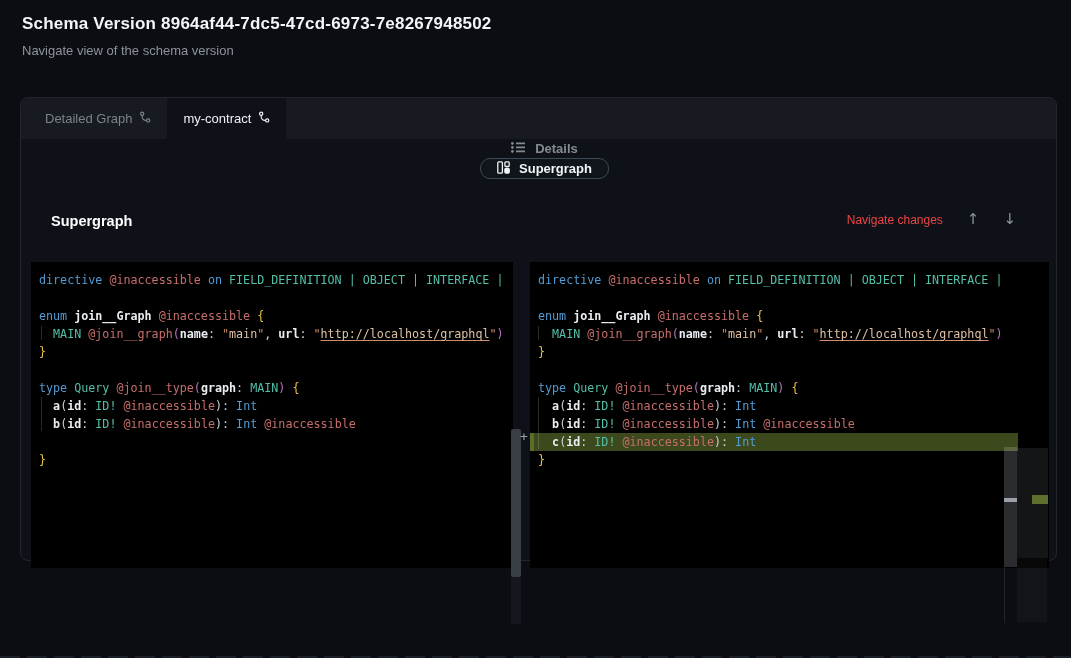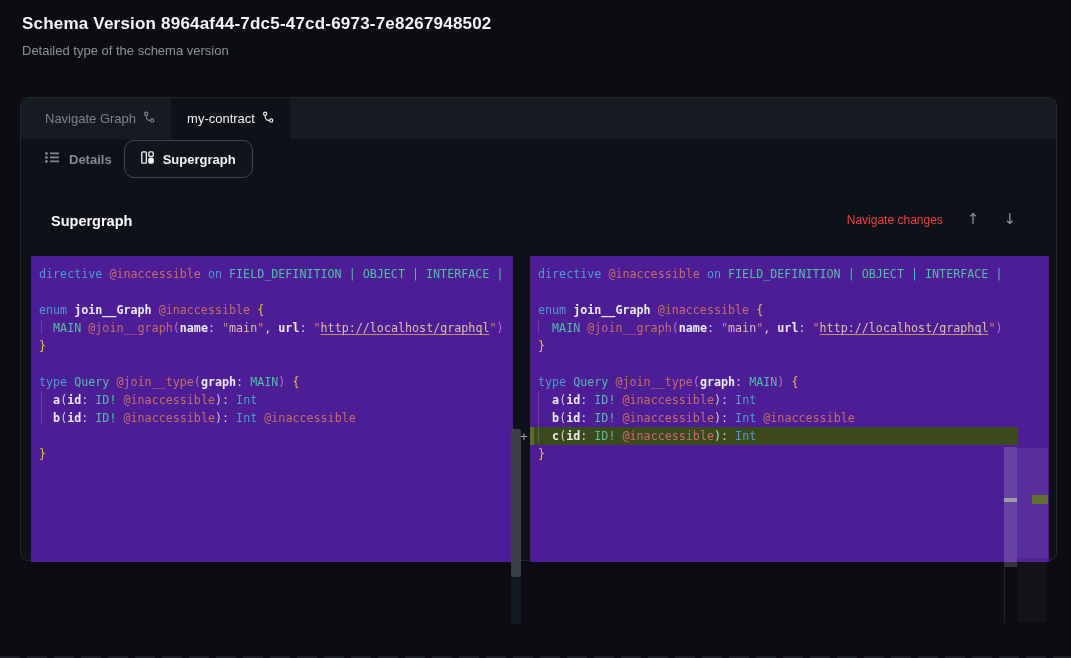--- a/index.html
+++ b/index.html
@@ -13,32 +13,32 @@
   
   .card{left:20px;top:97px;width:1035px;height:462px;border:1px solid #23262d;border-radius:8px;background:#0e1117;}
 
   
   .tabstrip{left:0;top:0;right:0;height:41px;background:#171a20;border-radius:8px 8px 0 0;display:flex;padding-left:8px;}
   .gtab{display:flex;align-items:center;gap:7px;padding:0 16px;font-size:13px;color:#7c828b;height:100%;cursor:pointer;}
   .gtab.active{background:#0e1117;color:#eef1f4;}
   .gtab svg{flex:0 0 auto;}
 
   
-  .subtabs{left:0;top:41px;right:0;height:40px;display:flex;align-items:center;padding-left:12px;}
+  .subtabs{left:0;top:41px;right:0;height:40px;display:flex;align-items:center;padding-left:12px;flex-direction:column;}
   .vtab{display:flex;align-items:center;gap:9px;color:#848a93;font-size:13px;font-weight:600;padding:0 12px;height:36px;cursor:pointer;}
   .vtab.active{border:1px solid #3d4957;border-radius:10px;padding:0 16px;color:#f2f4f6;background:#10141b;}
 
   
   .panel-title{left:30px;top:115px;margin:0;font-size:14.5px;font-weight:700;color:#ffffff;}
   .nav-changes{right:40px;top:114px;display:flex;align-items:center;gap:24px;}
   .nav-changes .lbl{font-size:12px;color:#ef4444;}
   .nav-btn{background:none;border:none;color:#8c929a;font-size:15px;line-height:1;padding:0;cursor:pointer;font-family:"DejaVu Sans",sans-serif;}
 
   
-  .editor{top:158px;height:306px;background:#4c1d95;overflow:hidden;}
+  .editor{top:164px;height:306px;background:#000000;overflow:hidden;}
   .ed-left{left:10px;width:482px;}
   .ed-right{left:509px;width:519px;}
   .code{position:absolute;top:9px;left:0;right:0;font-family:"DejaVu Sans Mono",monospace;font-size:11.7px;line-height:18px;}
   .cl{height:18px;white-space:pre;padding-left:8px;}
   .cl.added{background:#3c491d;box-shadow:inset 4px 0 #5d6c26;}
   .ed-right .cl.added{margin-right:31px;}
   .tk-nam{font-weight:700;}
   .tk-url{text-decoration:underline;text-underline-offset:2px;text-decoration-color:#cd8d68;}
   .guide{position:absolute;width:1px;background:rgba(255,255,255,.16);}
 
@@ -56,27 +56,27 @@
   .mm-below{left:1017px;top:558px;width:30px;height:64px;background:rgba(195,202,212,.04);z-index:5;}
   .mm-line{left:1004px;top:567px;width:1px;height:56px;background:rgba(195,202,212,.12);z-index:5;}
 
   .bottom-dash{left:0;right:0;bottom:0;height:2px;
     background:repeating-linear-gradient(90deg,#1b2028 0 20px,transparent 20px 27px);}
 </style>
 </head>
 <body>
 
 <h1 class="abs page-title">Schema Version 8964af44-7dc5-47cd-6973-7e8267948502</h1>
-<p class="abs page-subtitle">Detailed type of the schema version</p>
+<p class="abs page-subtitle">Navigate view of the schema version</p>
 
 <div class="abs card">
 
   <div class="abs tabstrip">
     <div class="gtab">
-      <span>Navigate Graph</span>
+      <span>Detailed Graph</span>
       <span>
         <svg width="12" height="12" viewBox="0 0 12 12" fill="none" stroke="currentColor" stroke-width="1.2">
           <circle cx="3.2" cy="2.8" r="1.6"></circle>
             <path d="M3.2 4.5 v1.2 a3.6 3.6 0 0 0 3.6 3.6 h0.8"></path>
             <circle cx="9.2" cy="9.4" r="1.6"></circle>
         </svg>
       </span>
     </div>
     <div class="gtab active">
       <span>my-contract</span>

